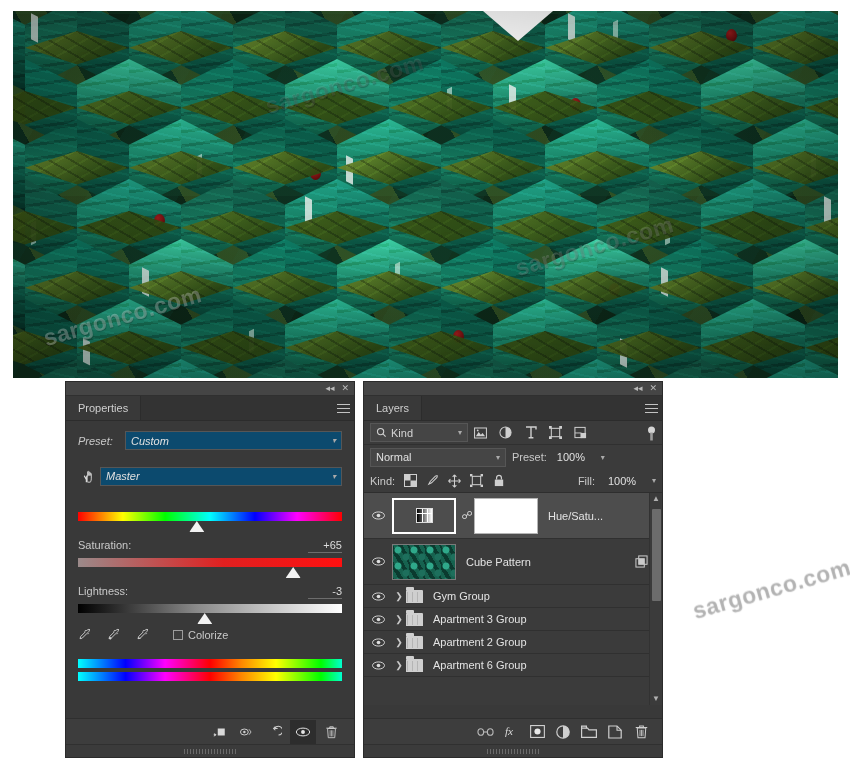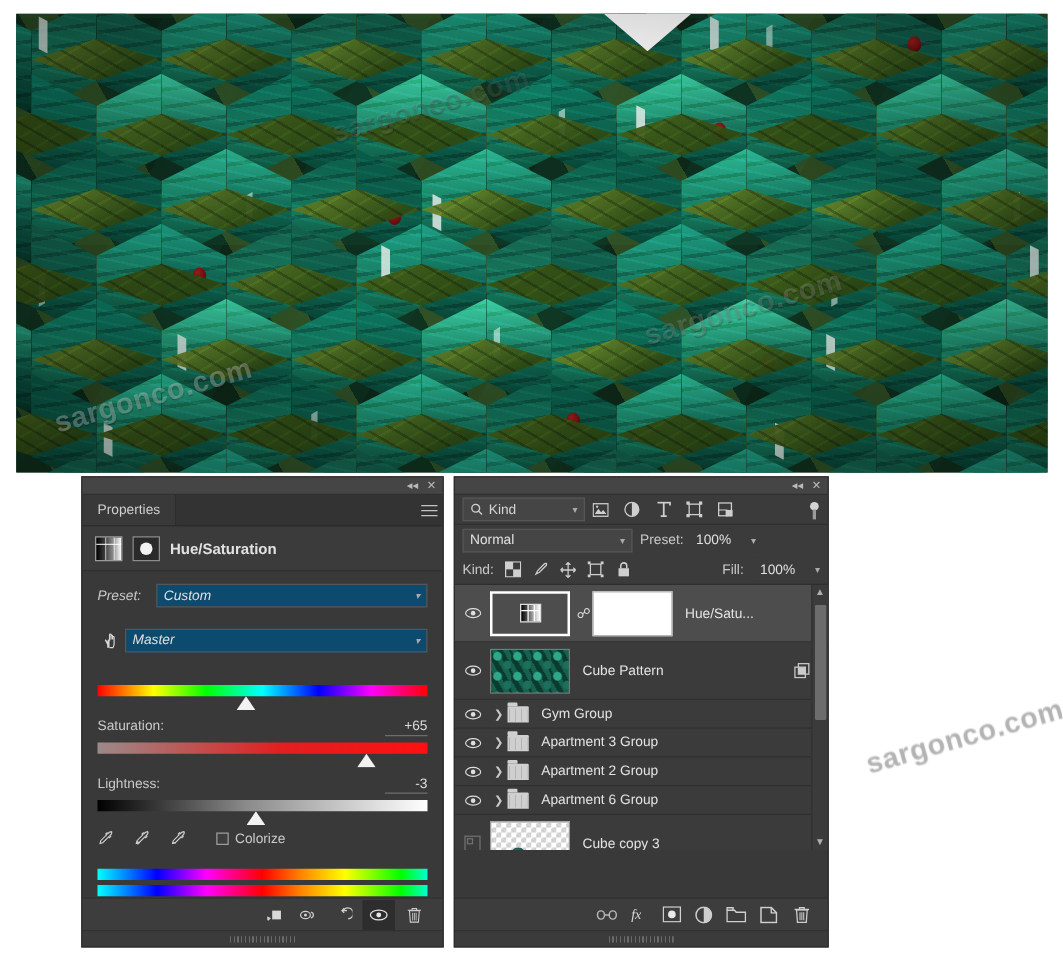--- a/index.html
+++ b/index.html
@@ -712,27 +712,20 @@
         <span>Properties</span>
       </div>
       <div class="tabfill"></div>
       <div class="hamburger">
         <span></span>
           <span></span>
           <span></span>
       </div>
     </div>
 
-    <div class="prop-head">
-      <div class="thumb-grad"></div>
-      <div class="thumb-circle">
-          <b></b>
-        </div>
-      <div class="prop-title">Hue/Saturation</div>
-    </div>
 
     <div class="prop-body">
 
       <div class="row">
         <span class="lbl" style="width:47px;">Preset:</span>
         <div class="select">
           <span>Custom</span>
           <span class="caret">▾</span>
         </div>
       </div>
@@ -855,20 +848,31 @@
     </div>
   </div>
 
   <div class="panel" id="layers">
 
     <div class="panel-topbar">
       <span class="tb-btn">◂◂</span>
       <span class="tb-btn">✕</span>
     </div>
 
+    <div class="tabstrip">
+      <div class="tab">
+        <span>Layers</span>
+      </div>
+      <div class="tabfill"></div>
+      <div class="hamburger">
+        <span></span>
+          <span></span>
+          <span></span>
+      </div>
+    </div>
 
     <div class="filter-row">
       <div class="kind-select">
         <svg width="11" height="11" viewBox="0 0 12 12">
             <circle cx="5" cy="5" r="3.4" fill="none" stroke="#cfcfcf" stroke-width="1.2"></circle>
             <path d="M7.6 7.6 L10.5 10.5" stroke="#cfcfcf" stroke-width="1.2"></path>
           </svg>
         <span>Kind</span>
         <span class="caret">▾</span>
       </div>
@@ -1043,33 +1047,20 @@
           <svg width="15" height="11" viewBox="0 0 18 12">
               <ellipse cx="9" cy="6" rx="7.2" ry="4.3" fill="none" stroke="#dedede" stroke-width="1.1"></ellipse>
               <circle cx="9" cy="6" r="2.2" fill="#dedede"></circle>
             </svg>
         </span>
         <span class="arrow-r">❯</span>
         <span class="folder"></span>
         <span class="lname">Apartment 6 Group</span>
       </div>
 
-      <div class="lrow">
-        <span class="lockmini">
-          <svg width="14" height="14" viewBox="0 0 14 14">
-              <rect x="1" y="1" width="12" height="12" fill="none" stroke="#707070" stroke-width="1"></rect>
-              <rect x="3" y="3" width="4" height="4" fill="none" stroke="#707070" stroke-width="1"></rect>
-            </svg>
-        </span>
-        <span class="checkerthumb">
-          <span class="blob"></span>
-
-        </span>
-        <span class="lname">Cube copy 3</span>
-      </div>
 
       <div class="lscroll">
         <span class="sc-arrow">▲</span>
         <span class="sc-track">
           <span class="sc-thumb"></span>
         </span>
         <span class="sc-arrow">▼</span>
       </div>
     </div>
 

